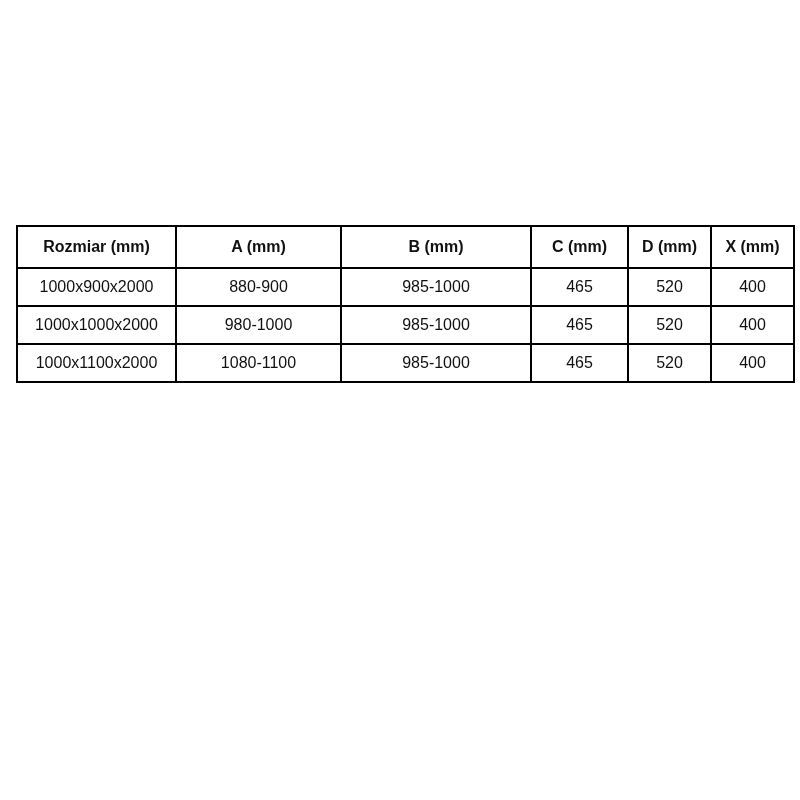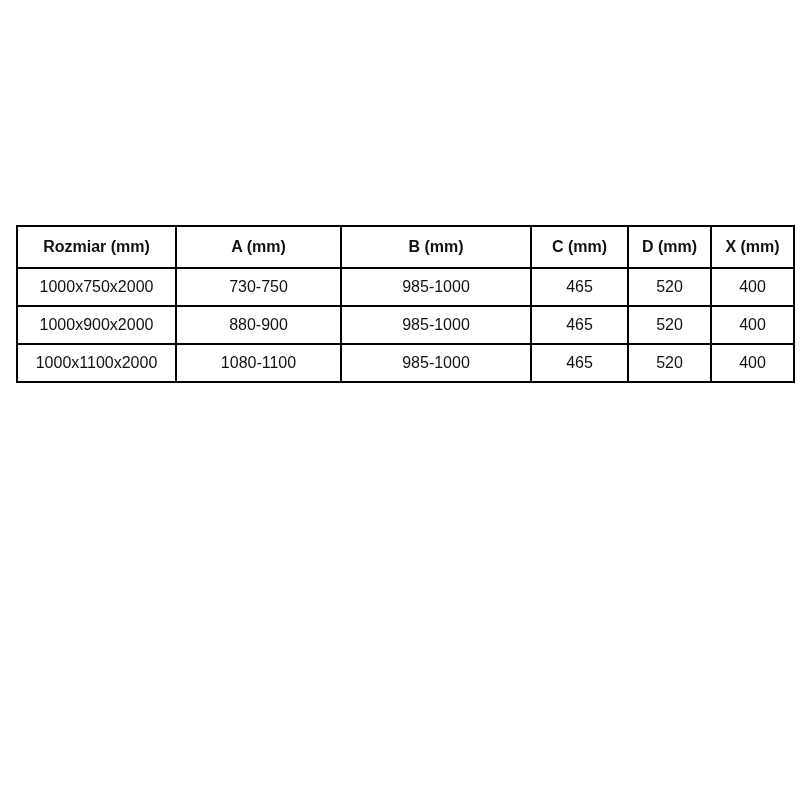--- a/index.html
+++ b/index.html
@@ -71,30 +71,30 @@
           <th>Rozmiar (mm)</th>
           <th>A (mm)</th>
           <th>B (mm)</th>
           <th>C (mm)</th>
           <th>D (mm)</th>
           <th>X (mm)</th>
         </tr>
     </thead>
     <tbody>
         <tr>
-          <td>1000x750x2000</td>
-          <td>730-750</td>
+          <td>1000x900x2000</td>
+          <td>880-900</td>
           <td>985-1000</td>
           <td>465</td>
           <td>520</td>
           <td>400</td>
         </tr>
         <tr>
-          <td>1000x900x2000</td>
-          <td>880-900</td>
+          <td>1000x1000x2000</td>
+          <td>980-1000</td>
           <td>985-1000</td>
           <td>465</td>
           <td>520</td>
           <td>400</td>
         </tr>
         <tr>
           <td>1000x1100x2000</td>
           <td>1080-1100</td>
           <td>985-1000</td>
           <td>465</td>

